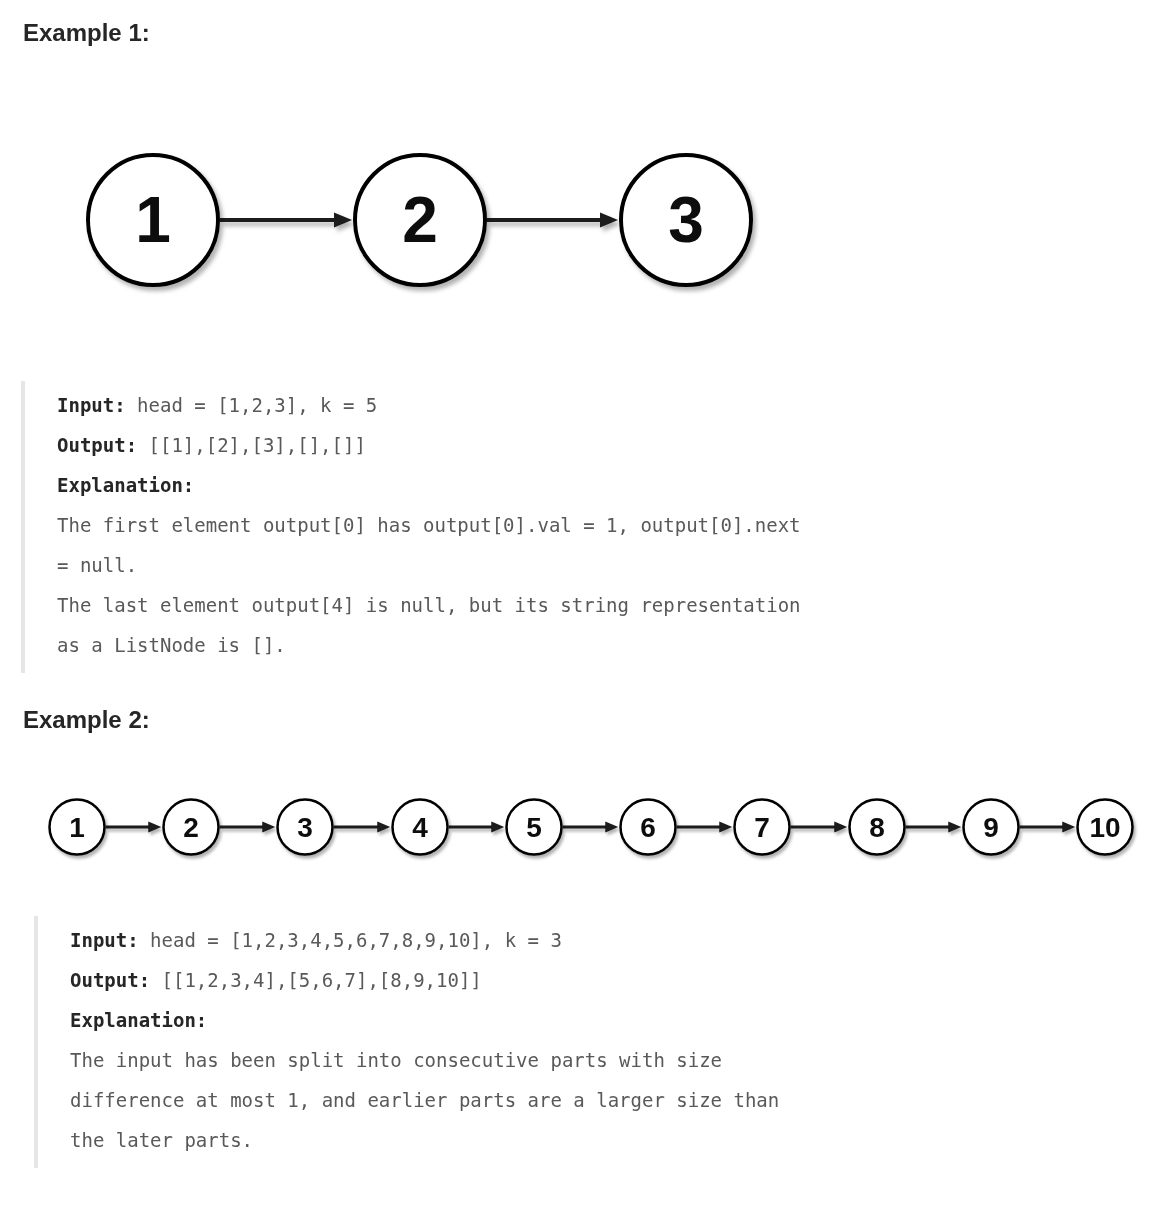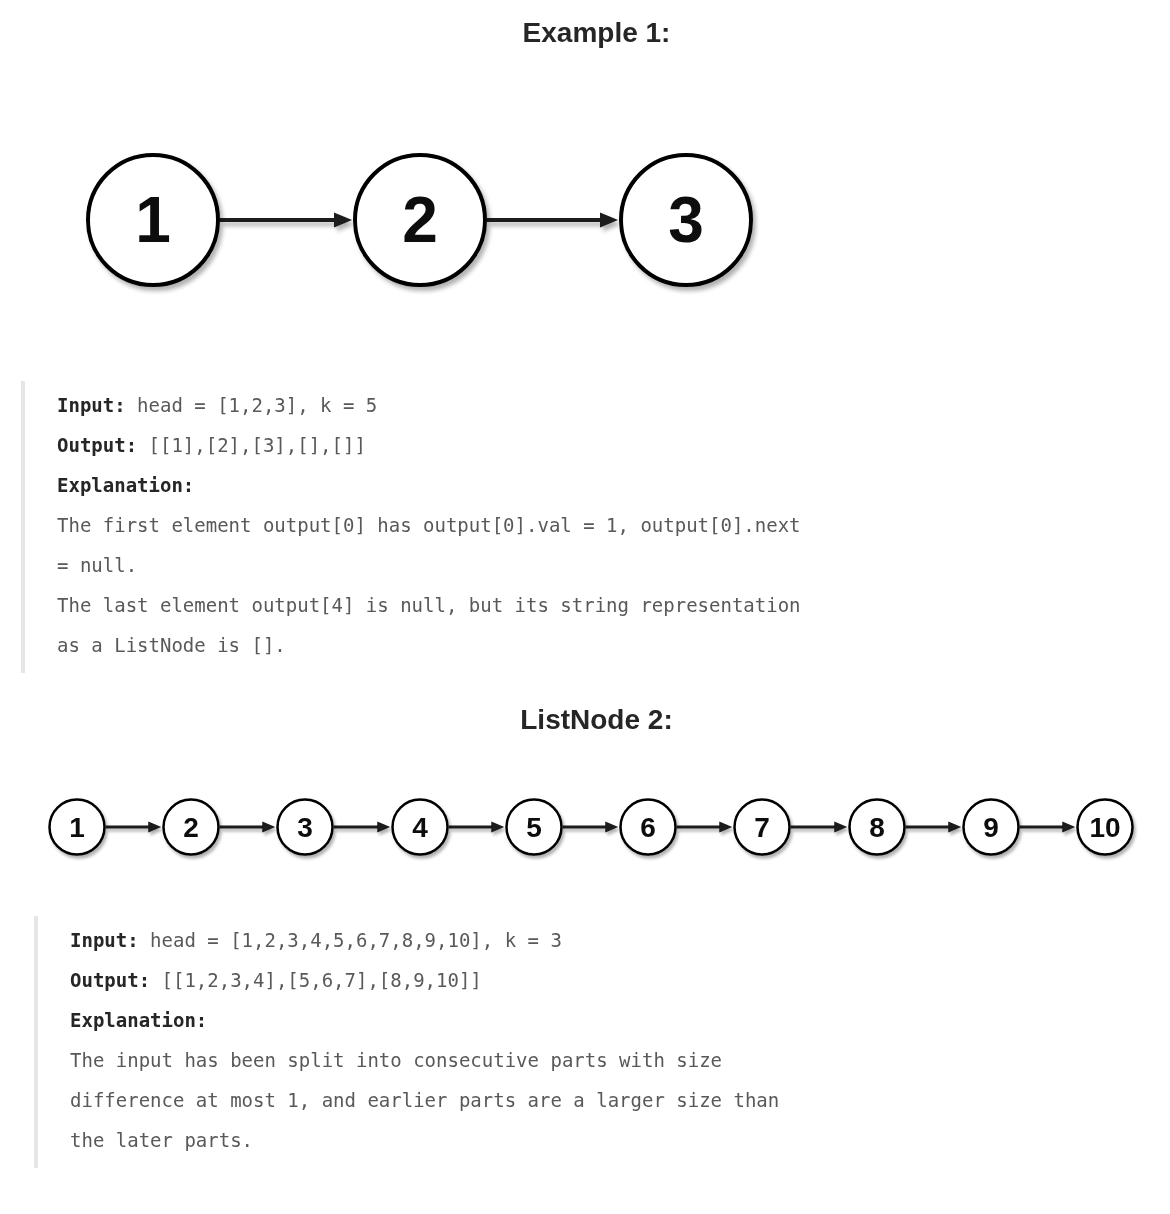--- a/index.html
+++ b/index.html
@@ -9,23 +9,22 @@
     --border:#e6e6e6;
     --bg:#ffffff;
   }
   html,body{margin:0;padding:0;}
   body{
     width:1170px;height:1214px;overflow:hidden;background:var(--bg);
     font-family:"Liberation Sans",sans-serif;
   }
   section{overflow:hidden;}
   .ex-heading{
-    font-weight:700;font-size:28px;line-height:34px;color:var(--heading);
+    font-weight:700;font-size:24px;line-height:34px;color:var(--heading);
     margin:16px 0 0 23px;
-    text-align:center;
   }
   #example-1 .ex-heading{margin-top:16px;}
   #example-2 .ex-heading{margin-top:30px;}
   svg.diagram{display:block;}
   #diagram-1{margin-top:90px;}
   #diagram-2{margin-top:53px;}
   pre.code-block{
     margin:0 0 0 21px;
     border-left:4px solid var(--border);
     padding:4px 0 8px 32px;
@@ -66,21 +65,21 @@
         <circle cx="420" cy="80" r="65" fill="#ffffff" stroke="#000000" stroke-width="4" filter="url(#node-shadow-0)"></circle>
         <text x="420" y="80" text-anchor="middle" dominant-baseline="central" font-family="&quot;Liberation Sans&quot;, sans-serif" font-weight="700" font-size="64" fill="#0d0d0d">2</text>
         <circle cx="686" cy="80" r="65" fill="#ffffff" stroke="#000000" stroke-width="4" filter="url(#node-shadow-0)"></circle>
         <text x="686" y="80" text-anchor="middle" dominant-baseline="central" font-family="&quot;Liberation Sans&quot;, sans-serif" font-weight="700" font-size="64" fill="#0d0d0d">3</text>
       </svg>
 
     <pre id="code-block-1" class="code-block"><div class="code-line"><span class="code-label">Input: </span><span class="code-text">head = [1,2,3], k = 5</span></div><div class="code-line"><span class="code-label">Output: </span><span class="code-text">[[1],[2],[3],[],[]]</span></div><div class="code-line"><span class="code-label">Explanation:</span></div><div class="code-line"><span class="code-text">The first element output[0] has output[0].val = 1, output[0].next</span></div><div class="code-line"><span class="code-text">= null.</span></div><div class="code-line"><span class="code-text">The last element output[4] is null, but its string representation</span></div><div class="code-line"><span class="code-text">as a ListNode is [].</span></div></pre>
   </section>
 
   <section id="example-2">
-    <h3 class="ex-heading">ListNode 2:</h3>
+    <h3 class="ex-heading">Example 2:</h3>
 
     <svg id="diagram-2" class="diagram" width="1170" height="80" viewBox="0 0 1170 80">
         <defs>
           <filter id="node-shadow-1" x="-40%" y="-40%" width="200%" height="200%">
             <feDropShadow dx="2" dy="3" stdDeviation="1.5" flood-color="#000000" flood-opacity="0.3"></feDropShadow>
           </filter>
         </defs>
         <g filter="url(#node-shadow-1)">
           <line x1="105.75" y1="37" x2="150.25" y2="37" stroke="#1a1a1a" stroke-width="3"></line>
           <polygon points="161.25,37 148.25,31.5 148.25,42.5" fill="#1a1a1a"></polygon>

